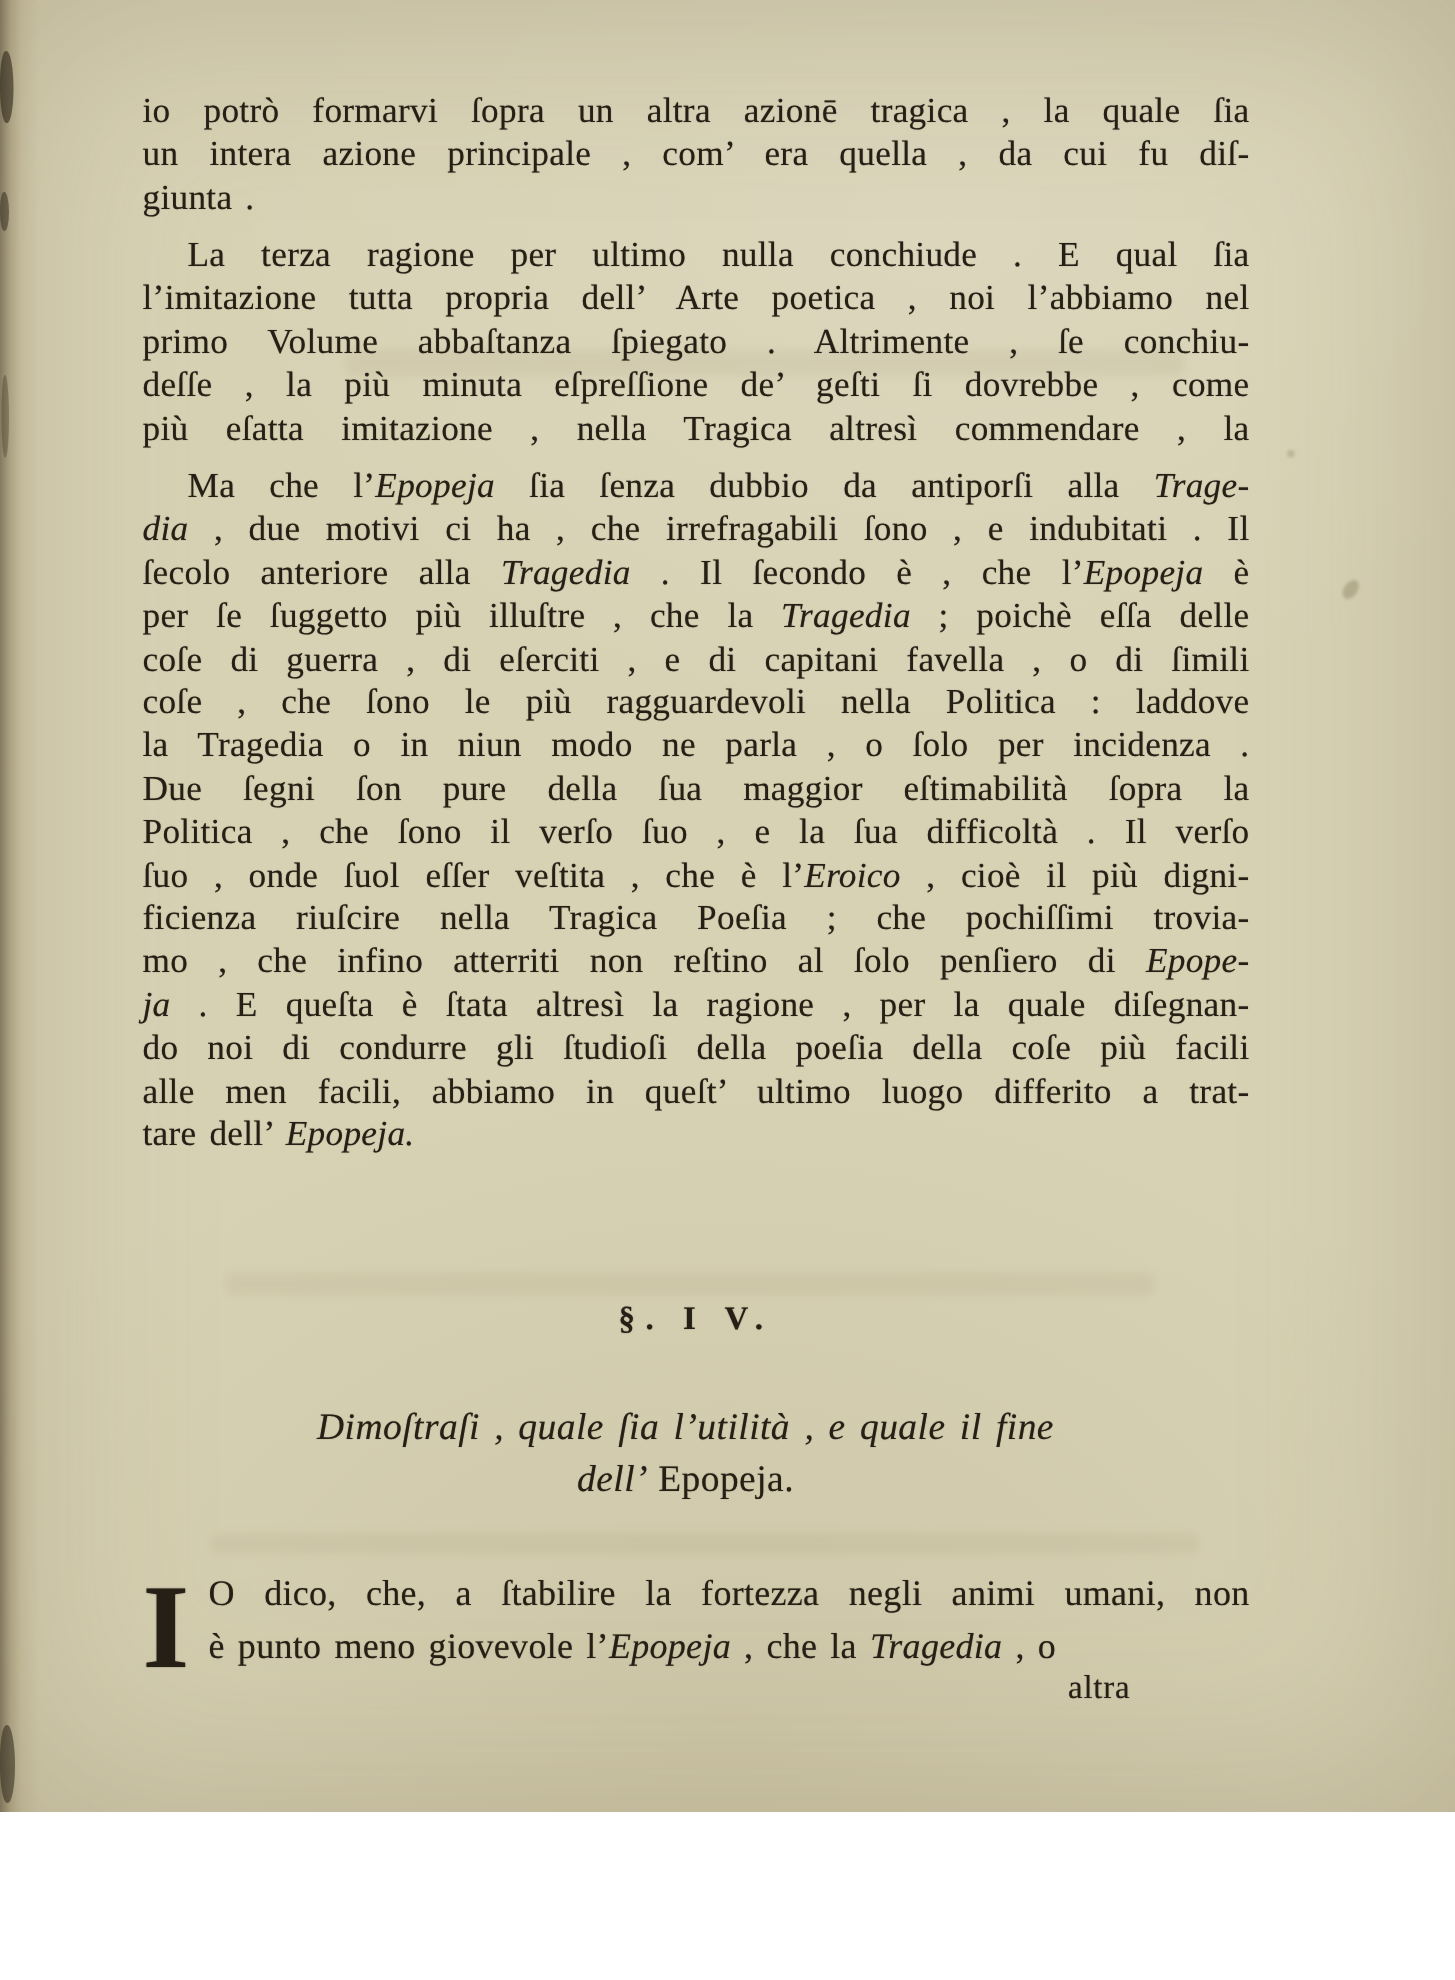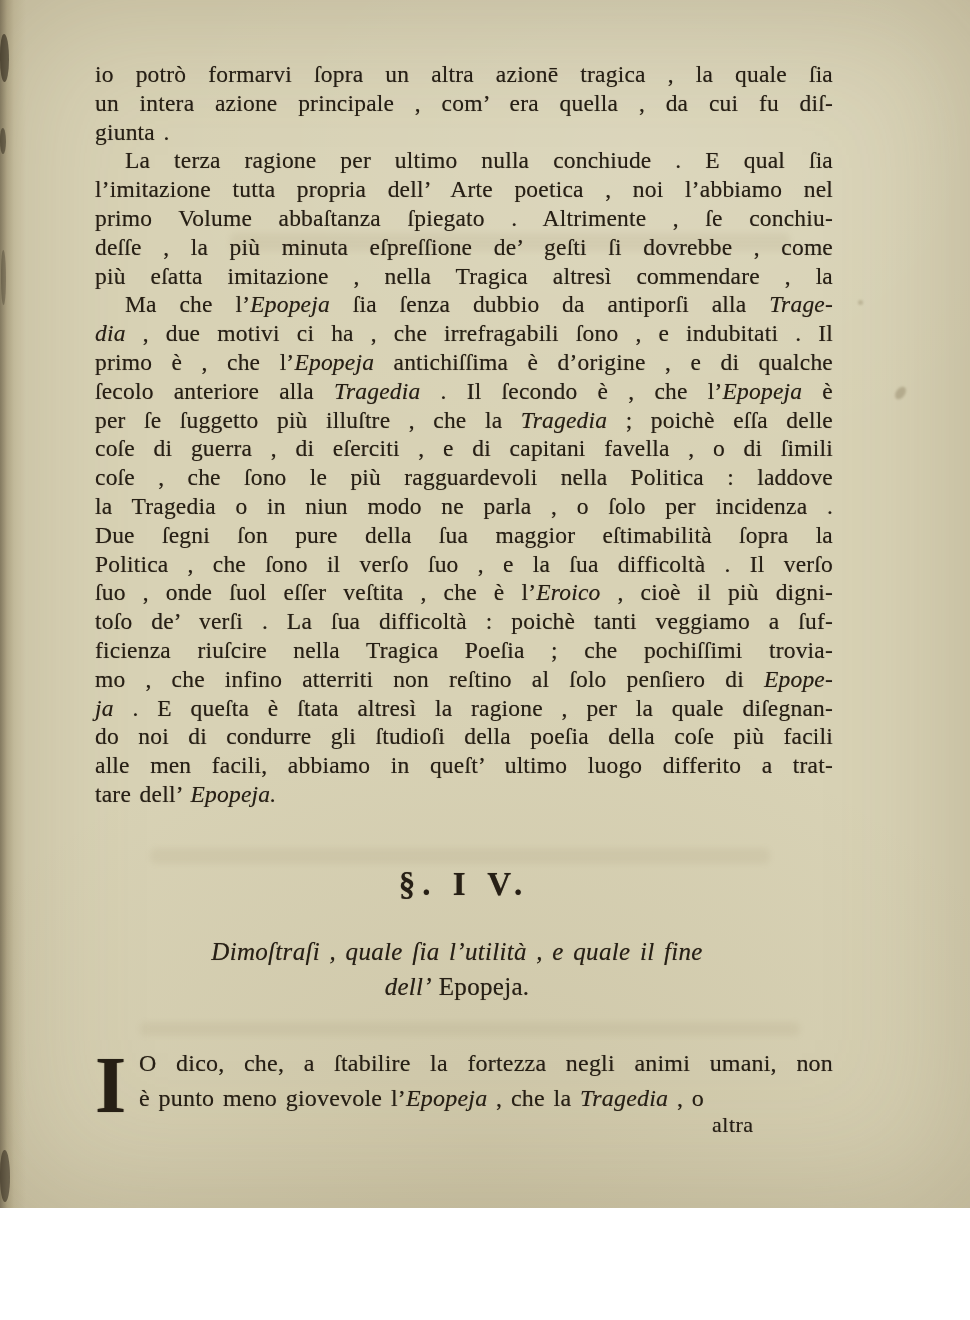--- a/index.html
+++ b/index.html
@@ -30,26 +30,26 @@
 
   
   .textblock{
     position:absolute;left:95px;top:60px;width:738px;
     font-size:23.5px;line-height:28.8px;
     letter-spacing:.2px;word-spacing:2.5px;
     text-shadow:0 0 .7px rgba(45,33,20,.55);
   }
   .line{text-align:justify;text-align-last:justify;}
   .line.end{text-align-last:left;}
-  .line.indent{text-indent:30px;}
+  .line.indent{text-indent:30px;margin-top:10px;}
   .it{font-style:italic;}
 
   .section-heading{
     position:absolute;left:95px;top:866px;width:738px;
-    text-align:center;font-size:33px;font-weight:bold;
+    text-align:center;font-size:22px;font-weight:bold;
     letter-spacing:7px;
     text-shadow:0 0 .8px rgba(45,33,20,.6);
   }
   .subtitle{
     position:absolute;left:88px;top:934px;width:738px;
     font-size:25px;line-height:35px;
     word-spacing:3px;letter-spacing:.3px;
     text-shadow:0 0 .7px rgba(45,33,20,.55);
   }
   .subtitle .line{text-align:right;text-align-last:center;text-indent:0;}
@@ -99,30 +99,28 @@
       <div class="line"><span class="ro">io potrò formarvi ſopra un altra azionē tragica , la quale ſia</span></div>
       <div class="line"><span class="ro">un intera azione principale , com’ era quella , da cui fu diſ-</span></div>
       <div class="line end"><span class="ro">giunta .</span></div>
       <div class="line indent"><span class="ro">La terza ragione per ultimo nulla conchiude . E qual ſia</span></div>
       <div class="line"><span class="ro">l’imitazione tutta propria dell’ Arte poetica , noi l’abbiamo nel</span></div>
       <div class="line"><span class="ro">primo Volume abbaſtanza ſpiegato . Altrimente , ſe conchiu-</span></div>
       <div class="line"><span class="ro">deſſe , la più minuta eſpreſſione de’ geſti ſi dovrebbe , come</span></div>
       <div class="line"><span class="ro">più eſatta imitazione , nella Tragica altresì commendare , la</span></div>
       <div class="line indent"><span class="ro">Ma che l’</span><span class="it">Epopeja</span><span class="ro"> ſia ſenza dubbio da antiporſi alla </span><span class="it">Trage-</span></div>
       <div class="line"><span class="it">dia</span><span class="ro"> , due motivi ci ha , che irrefragabili ſono , e indubitati . Il</span></div>
-      <div class="line"><span class="ro">primo è , che l’</span><span class="it">Epopeja</span><span class="ro"> antichiſſima è d’origine , e di qualche</span></div>
       <div class="line"><span class="ro">ſecolo anteriore alla </span><span class="it">Tragedia</span><span class="ro"> . Il ſecondo è , che l’</span><span class="it">Epopeja</span><span class="ro"> è</span></div>
       <div class="line"><span class="ro">per ſe ſuggetto più illuſtre , che la </span><span class="it">Tragedia</span><span class="ro"> ; poichè eſſa delle</span></div>
       <div class="line"><span class="ro">coſe di guerra , di eſerciti , e di capitani favella , o di ſimili</span></div>
       <div class="line"><span class="ro">coſe , che ſono le più ragguardevoli nella Politica : laddove</span></div>
       <div class="line"><span class="ro">la Tragedia o in niun modo ne parla , o ſolo per incidenza .</span></div>
       <div class="line"><span class="ro">Due ſegni ſon pure della ſua maggior eſtimabilità ſopra la</span></div>
       <div class="line"><span class="ro">Politica , che ſono il verſo ſuo , e la ſua difficoltà . Il verſo</span></div>
       <div class="line"><span class="ro">ſuo , onde ſuol eſſer veſtita , che è l’</span><span class="it">Eroico</span><span class="ro"> , cioè il più digni-</span></div>
-      <div class="line"><span class="ro">toſo de’ verſi . La ſua difficoltà : poichè tanti veggiamo a ſuf-</span></div>
       <div class="line"><span class="ro">ficienza riuſcire nella Tragica Poeſia ; che pochiſſimi trovia-</span></div>
       <div class="line"><span class="ro">mo , che infino atterriti non reſtino al ſolo penſiero di </span><span class="it">Epope-</span></div>
       <div class="line"><span class="it">ja</span><span class="ro"> . E queſta è ſtata altresì la ragione , per la quale diſegnan-</span></div>
       <div class="line"><span class="ro">do noi di condurre gli ſtudioſi della poeſia della coſe più facili</span></div>
       <div class="line"><span class="ro">alle men facili, abbiamo in queſt’ ultimo luogo differito a trat-</span></div>
       <div class="line end"><span class="ro">tare dell’ </span><span class="it">Epopeja.</span></div>
     </div>
 
   <div class="section-heading">§. I V.</div>
 

